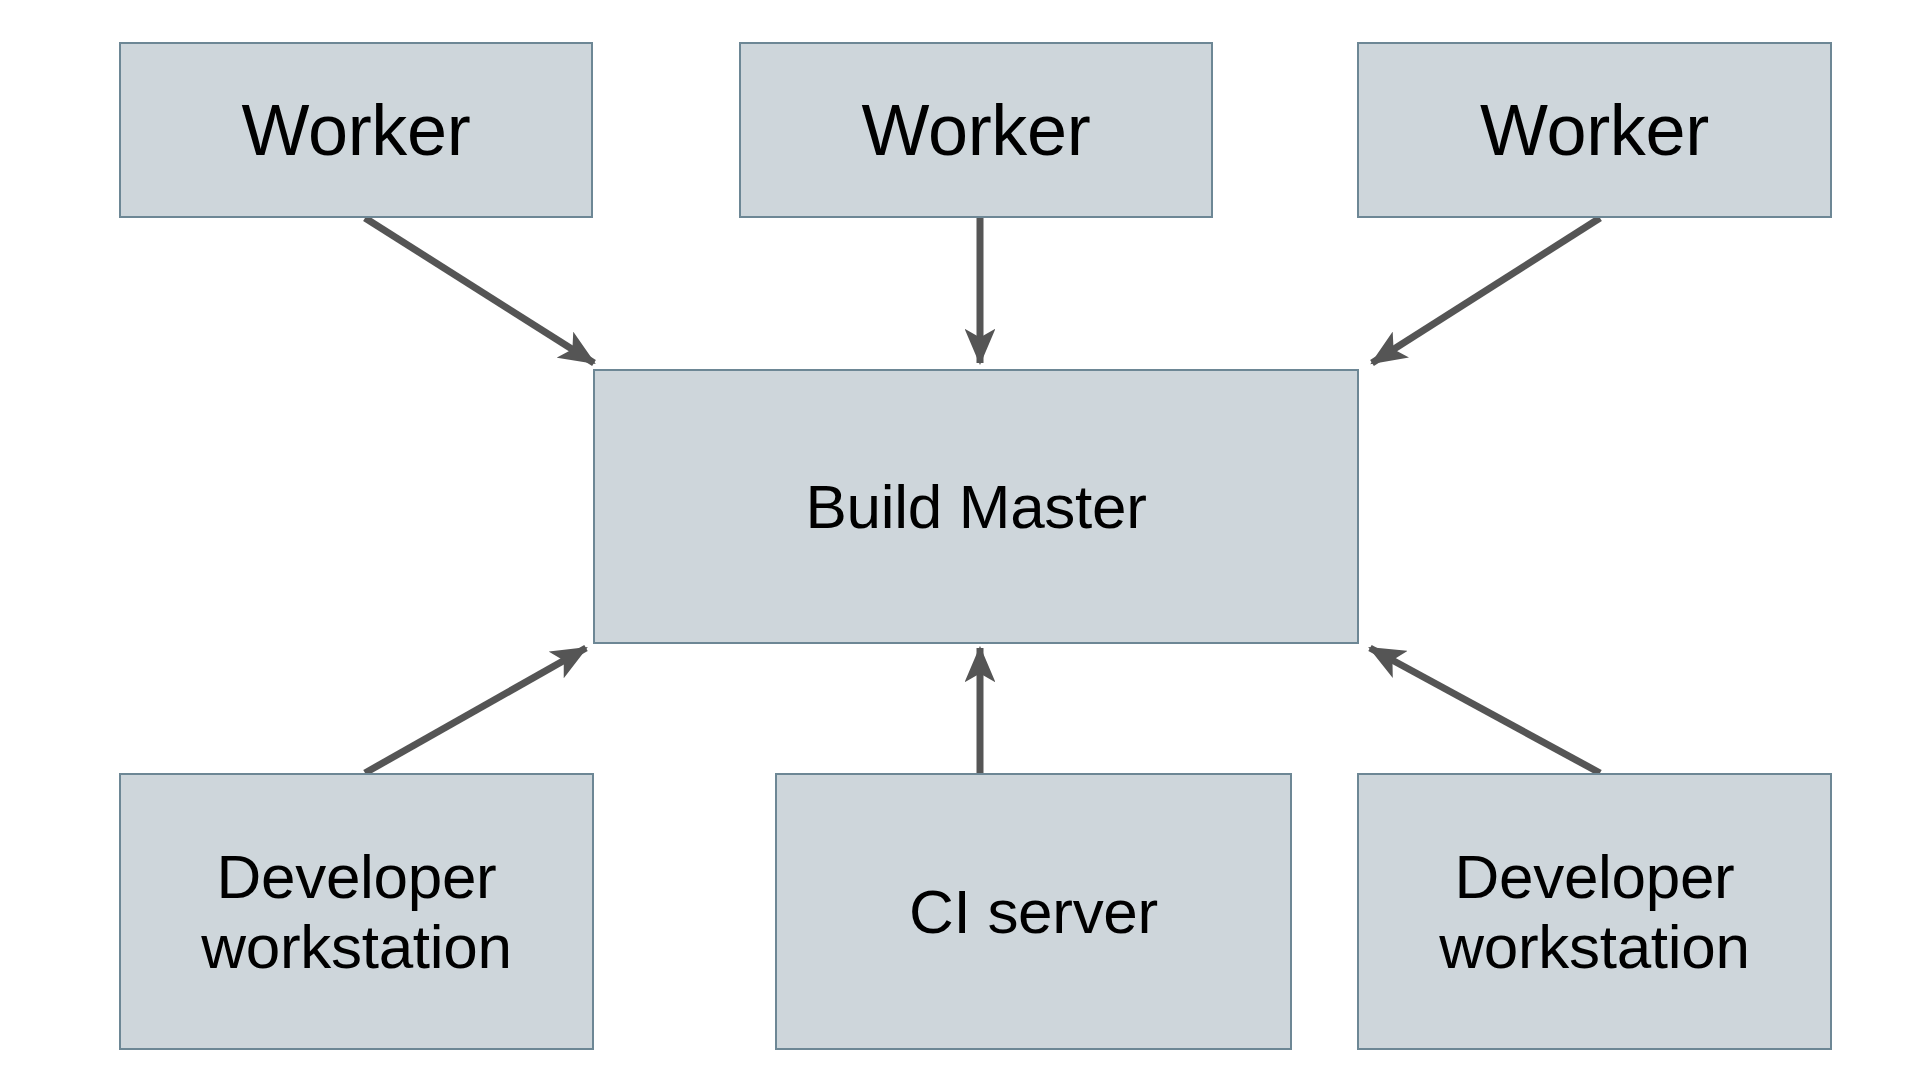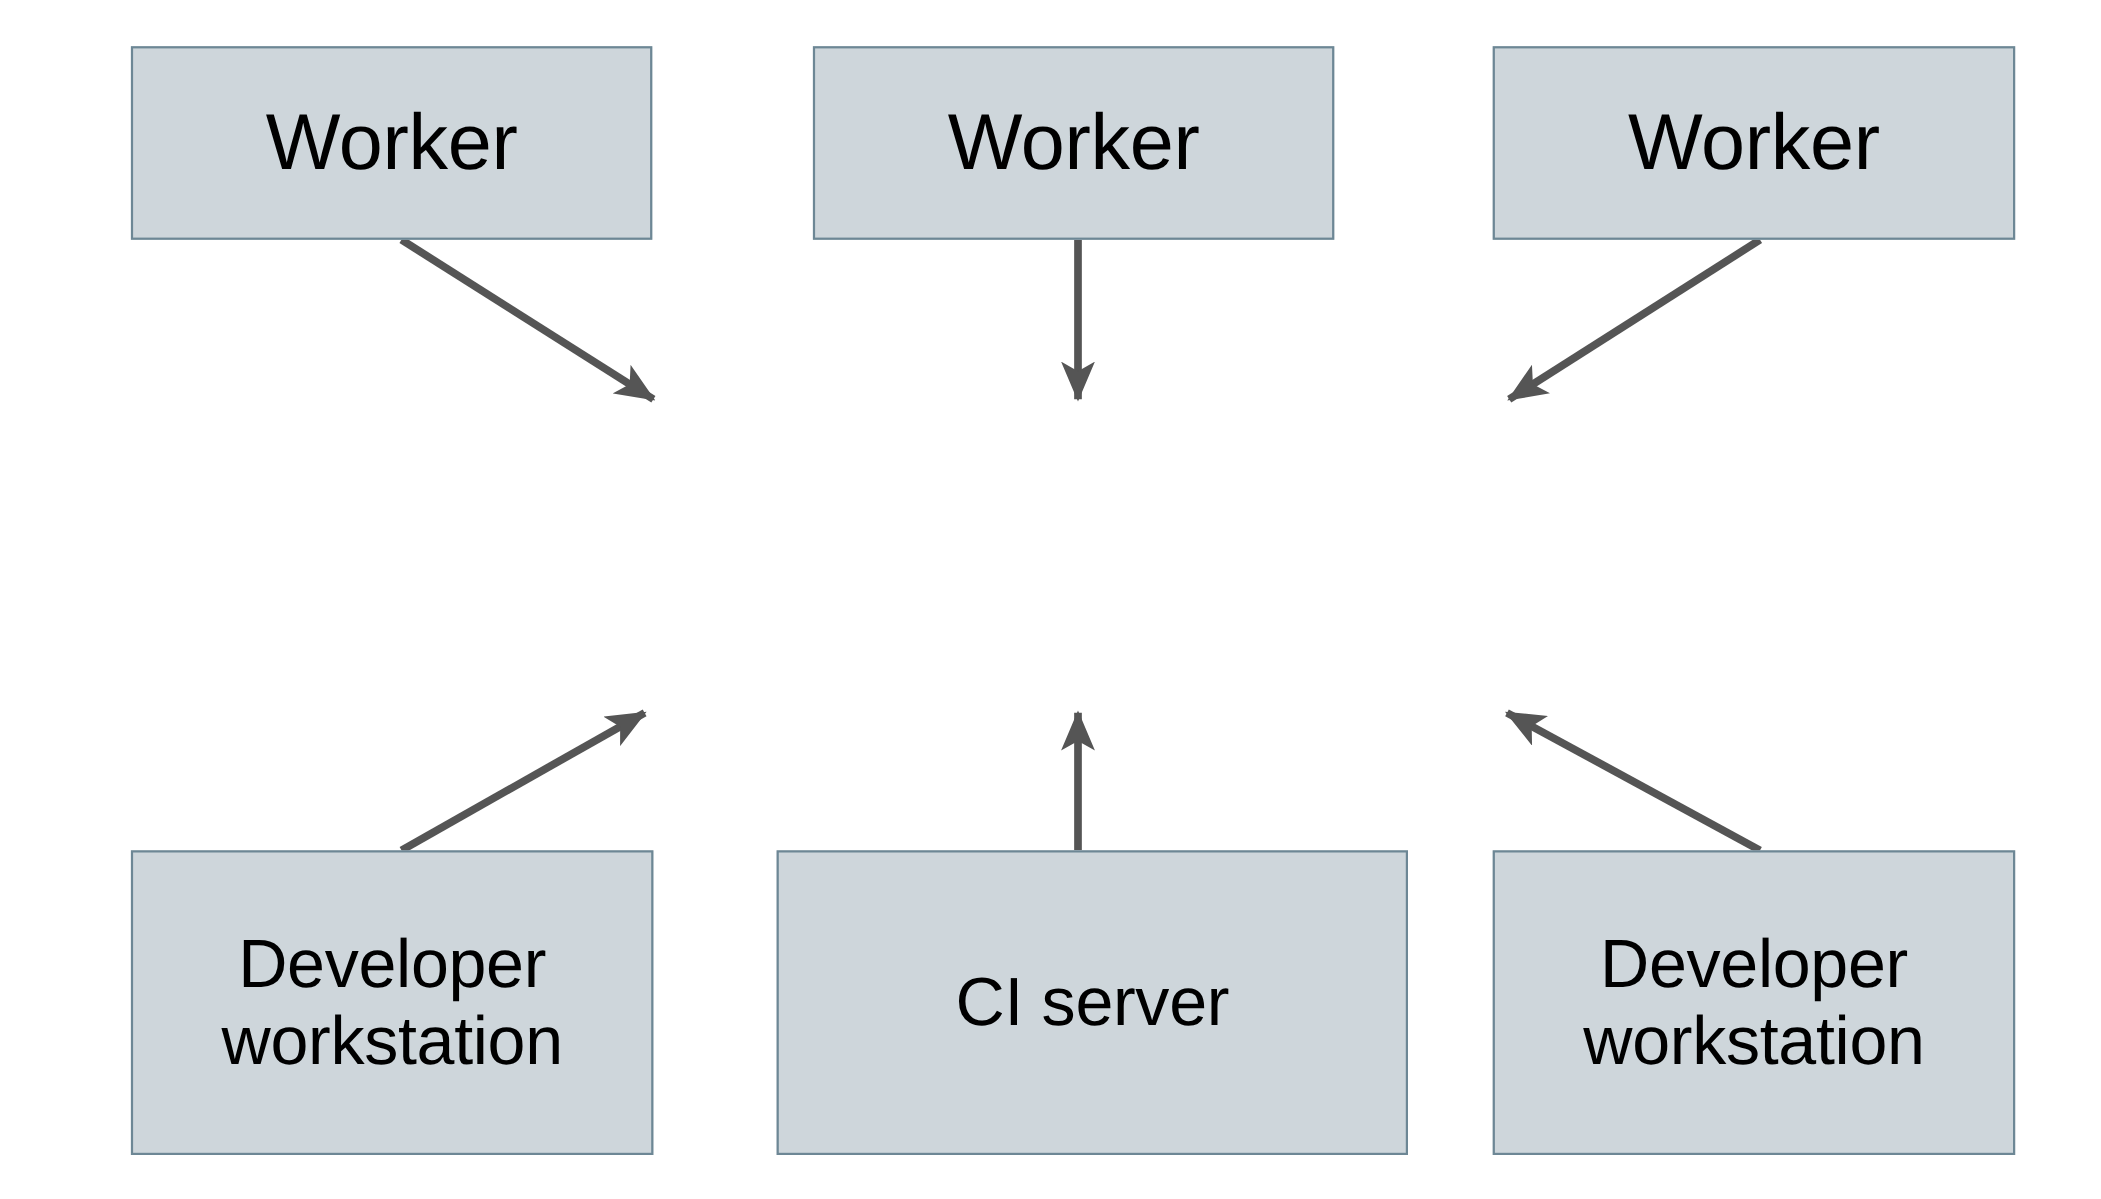--- a/index.html
+++ b/index.html
@@ -48,21 +48,21 @@
   .node-master .node-label { font-size: 62px; }
   .node-ci .node-label     { font-size: 62px; }
   .node-dev .node-label    { font-size: 62px; }
 
   
   #node-worker-1 { left: 119px;  top: 42px;  width: 474px; height: 176px; }
   #node-worker-2 { left: 739px;  top: 42px;  width: 474px; height: 176px; }
   #node-worker-3 { left: 1357px; top: 42px;  width: 475px; height: 176px; }
   #node-build-master { left: 593px; top: 369px; width: 766px; height: 275px; }
   #node-dev-left  { left: 119px;  top: 773px; width: 475px; height: 277px; }
-  #node-ci-server { left: 706px;  top: 773px; width: 574px; height: 277px; }
+  #node-ci-server { left: 775px;  top: 773px; width: 517px; height: 277px; }
   #node-dev-right { left: 1357px; top: 773px; width: 475px; height: 277px; }
 </style>
 </head>
 <body>
 
 <div id="diagram-canvas">
 
   <svg id="edge-layer" viewBox="0 0 1910 1090" width="1910" height="1090" xmlns="http://www.w3.org/2000/svg">
     <defs>
       <marker id="arrowhead" markerWidth="5.2" markerHeight="4.4" refX="4.9" refY="2.2" orient="auto" markerUnits="strokeWidth">
@@ -88,20 +88,23 @@
   </div>
 
   <div class="node node-worker" id="node-worker-2">
     <span class="node-label">Worker</span>
   </div>
 
   <div class="node node-worker" id="node-worker-3">
     <span class="node-label">Worker</span>
   </div>
 
+  <div class="node node-master" id="node-build-master">
+    <span class="node-label">Build Master</span>
+  </div>
 
   <div class="node node-dev" id="node-dev-left">
     <span class="node-label">Developer
 workstation</span>
   </div>
 
   <div class="node node-ci" id="node-ci-server">
     <span class="node-label">CI server</span>
   </div>
 

